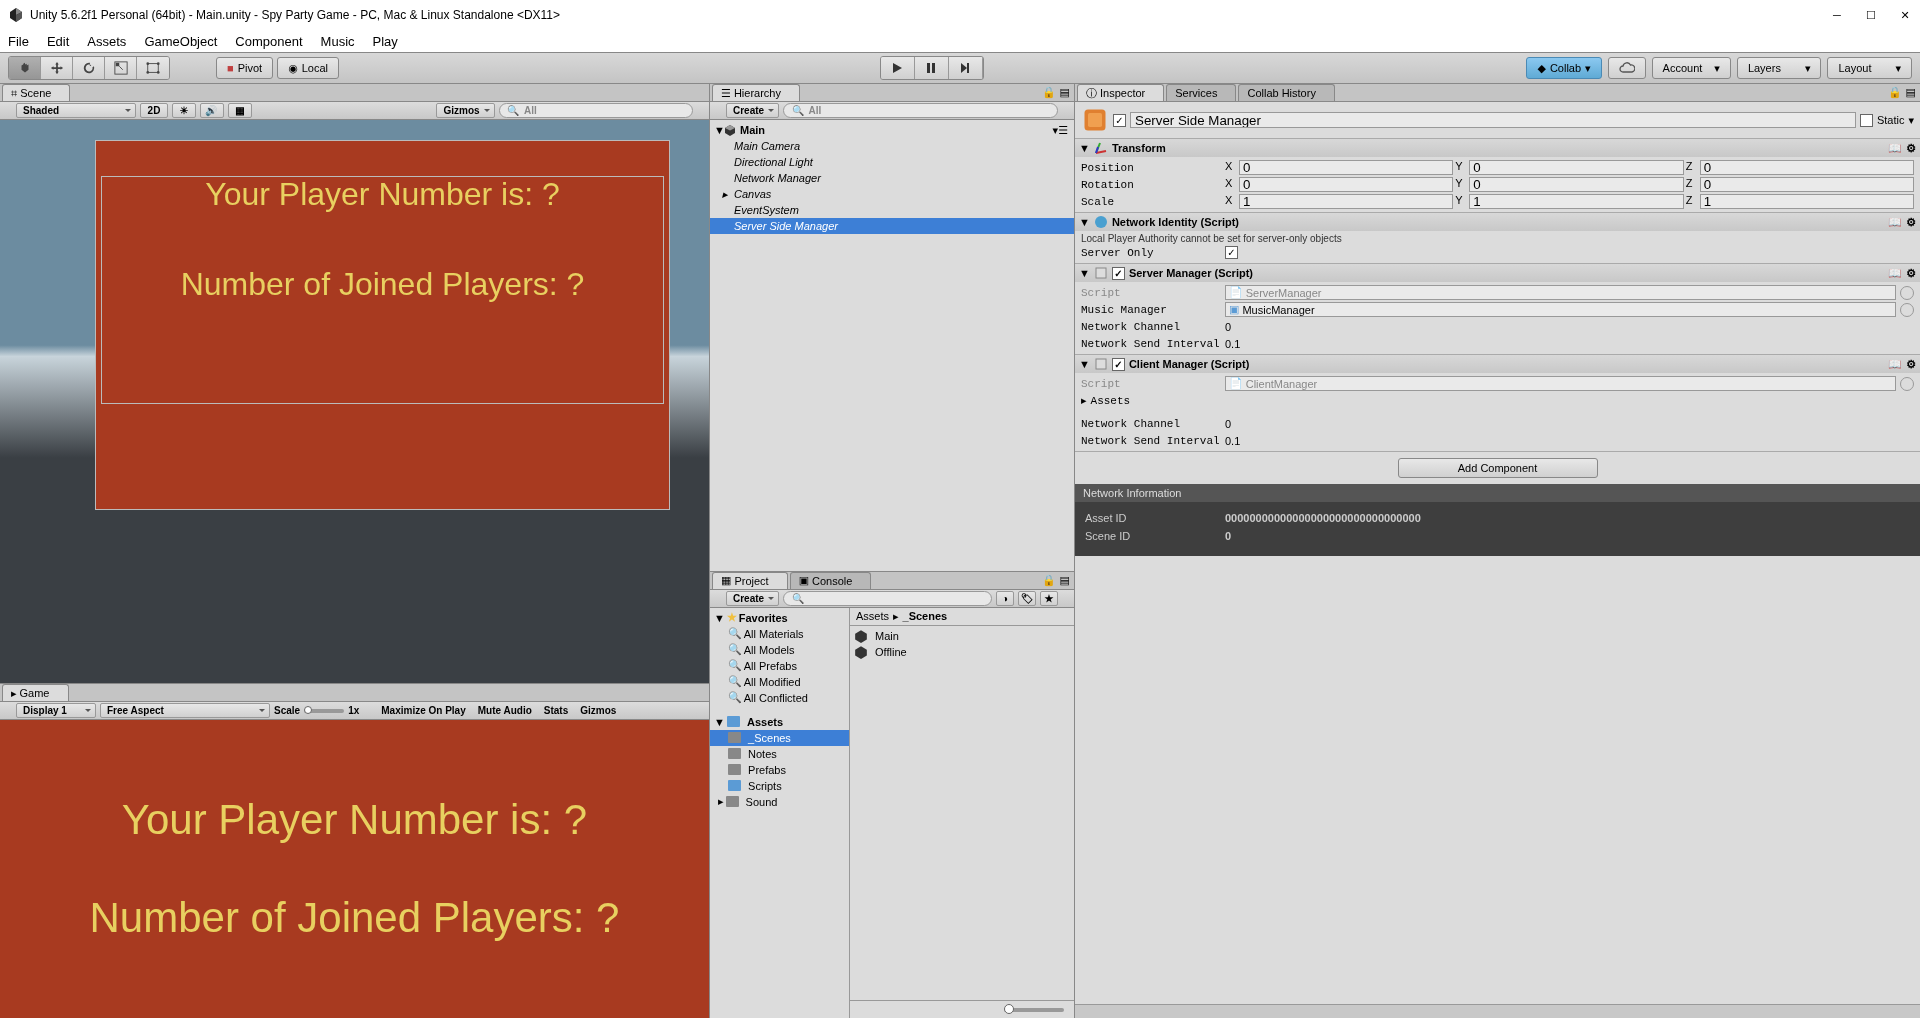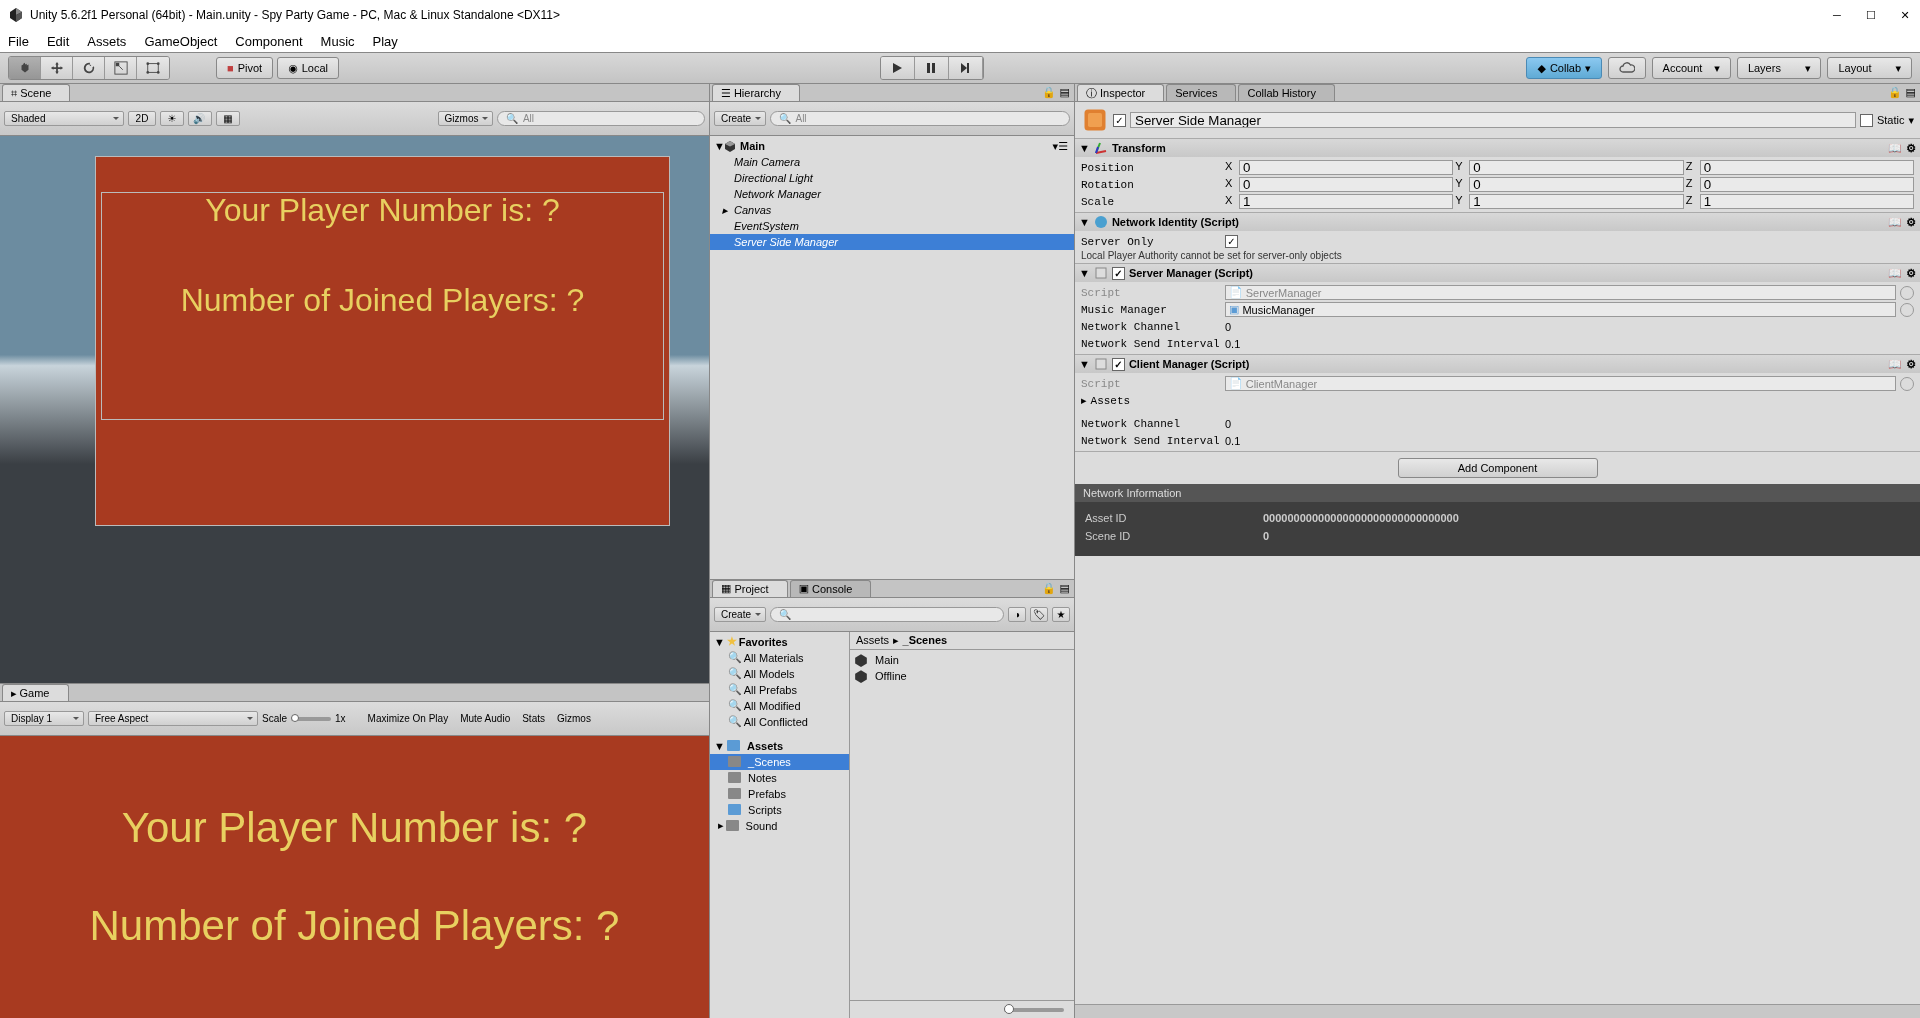--- a/index.html
+++ b/index.html
@@ -30,21 +30,21 @@
 .col-left { width: 710px; display: flex; flex-direction: column; border-right: 1px solid #888; }
 .col-mid { width: 365px; display: flex; flex-direction: column; border-right: 1px solid #888; }
 .col-right { flex: 1; display: flex; flex-direction: column; }
 
 .tab-bar { height: 18px; background: #c4c4c4; border-bottom: 1px solid #888; display: flex; align-items: flex-end; position: relative; }
 .tab { height: 17px; padding: 0 18px 0 8px; background: linear-gradient(#e0e0e0,#c8c8c8); border: 1px solid #888; border-bottom: none; border-radius: 3px 3px 0 0; margin-left: 2px; font-size: 11px; display: flex; align-items: center; gap: 3px; cursor: pointer; }
 .tab.active { background: #dcdcdc; }
 .tab.inactive { background: #b8b8b8; }
 .tab-right-controls { position: absolute; right: 4px; top: 2px; display: flex; gap: 4px; }
 
-.sub-toolbar { height: 34px; background: linear-gradient(#dcdcdc,#c8c8c8); border-bottom: 1px solid #888; display: flex; align-items: center; padding: 0 4px; font-size: 10px; gap: 4px; }
+.sub-toolbar { height: 18px; background: linear-gradient(#dcdcdc,#c8c8c8); border-bottom: 1px solid #888; display: flex; align-items: center; padding: 0 16px; font-size: 10px; gap: 4px; font-weight: bold; }
 .dropdown-mini { height: 15px; padding: 0 14px 0 6px; background: linear-gradient(#e8e8e8,#d0d0d0); border: 1px solid #999; border-radius: 2px; font-size: 10px; position: relative; display: flex; align-items: center; }
 .dropdown-mini::after { content: ''; position: absolute; right: 4px; top: 5px; border: 3px solid transparent; border-top-color: #555; }
 .sub-btn { height: 15px; width: 24px; background: linear-gradient(#e8e8e8,#d0d0d0); border: 1px solid #999; border-radius: 2px; display: flex; align-items: center; justify-content: center; cursor: pointer; }
 .search-field { flex: 1; height: 15px; background: #e8e8e8; border: 1px solid #999; border-radius: 8px; padding: 0 8px; font-size: 10px; display: flex; align-items: center; color: #888; }
 
 .scene-view { flex: 1; background: linear-gradient(#6c8ca0 0%, #6c8ca0 40%, #c8d4db 42%, #3a3f44 60%, #3a3f44 100%); position: relative; overflow: hidden; }
 .scene-canvas { position: absolute; left: 95px; top: 20px; width: 575px; height: 370px; background: #a83a20; border: 1px solid #bbb; }
 .scene-canvas-inner { position: absolute; left: 5px; top: 35px; right: 5px; bottom: 105px; border: 1px solid #bbb; }
 .scene-text { color: #e8d060; font-family: Arial; font-weight: normal; text-align: center; width: 100%; }
 .scene-text.t1 { position: absolute; top: 35px; font-size: 32px; }
@@ -87,21 +87,21 @@
 .prop-xyz span { width: 12px; }
 .prop-field { flex: 1; height: 15px; background: #eaeaea; border: 1px solid #999; padding: 0 3px; min-width: 20px; }
 .prop-obj-field { flex: 1; height: 15px; background: #eaeaea; border: 1px solid #999; padding: 0 3px; display: flex; align-items: center; gap: 3px; }
 .obj-picker { width: 14px; height: 14px; border: 1px solid #999; border-radius: 50%; flex-shrink: 0; }
 .checkbox { width: 13px; height: 13px; border: 1px solid #666; background: #fff; display: inline-flex; align-items: center; justify-content: center; }
 .checkbox.checked::after { content: '✓'; font-size: 10px; color: #000; }
 .add-comp-btn { margin: 6px auto; width: 200px; height: 20px; background: linear-gradient(#e8e8e8,#d0d0d0); border: 1px solid #888; border-radius: 3px; display: flex; align-items: center; justify-content: center; cursor: pointer; }
 
 .network-info { background: #3e3e3e; color: #ccc; padding: 8px 10px; }
 .network-info-head { background: #555; margin: -8px -10px 10px -10px; padding: 3px 8px; font-size: 11px; color: #ddd; }
-.ni-row { display: flex; margin-bottom: 6px; gap: 38px; }
+.ni-row { display: flex; margin-bottom: 6px; }
 .ni-label { width: 140px; }
 
 .icon-svg { width: 14px; height: 14px; }
 .fav-star { color: #f0c040; }
 .search-glass { color: #f0a020; }
 .folder-icon { width: 13px; height: 11px; background: #888; display: inline-block; border-radius: 1px; }
 .folder-icon.blue { background: #5b9bd5; }
 .scrollbar-horiz { height: 14px; background: #c8c8c8; border-top: 1px solid #999; position: relative; }
 </style>
 </head>
@@ -478,26 +478,26 @@
           <span>▼</span>
             <svg width="14" height="14" viewBox="0 0 14 14">
               <circle cx="7" cy="7" r="6" fill="#4aa0d0"></circle>
             </svg>
           <span>Network Identity (Script)</span>
           <span style="flex:1"></span>
             <span>📖</span>
             <span>⚙</span>
         </div>
         <div class="comp-body">
+          <div class="prop-row" style="height:auto">
+              <span style="font-size:10px;color:#333">Local Player Authority cannot be set for server-only objects</span>
+            </div>
           <div class="prop-row">
               <span class="prop-label">Server Only</span>
               <div class="checkbox checked"></div>
-            </div>
-          <div class="prop-row" style="height:auto">
-              <span style="font-size:10px;color:#333">Local Player Authority cannot be set for server-only objects</span>
             </div>
         </div>
       </div>
 
       <div class="component">
         <div class="comp-head">
           <span>▼</span>
             <svg width="14" height="14" viewBox="0 0 14 14">
               <rect x="2" y="2" width="10" height="10" fill="#ddd" stroke="#888"></rect>
             </svg>

